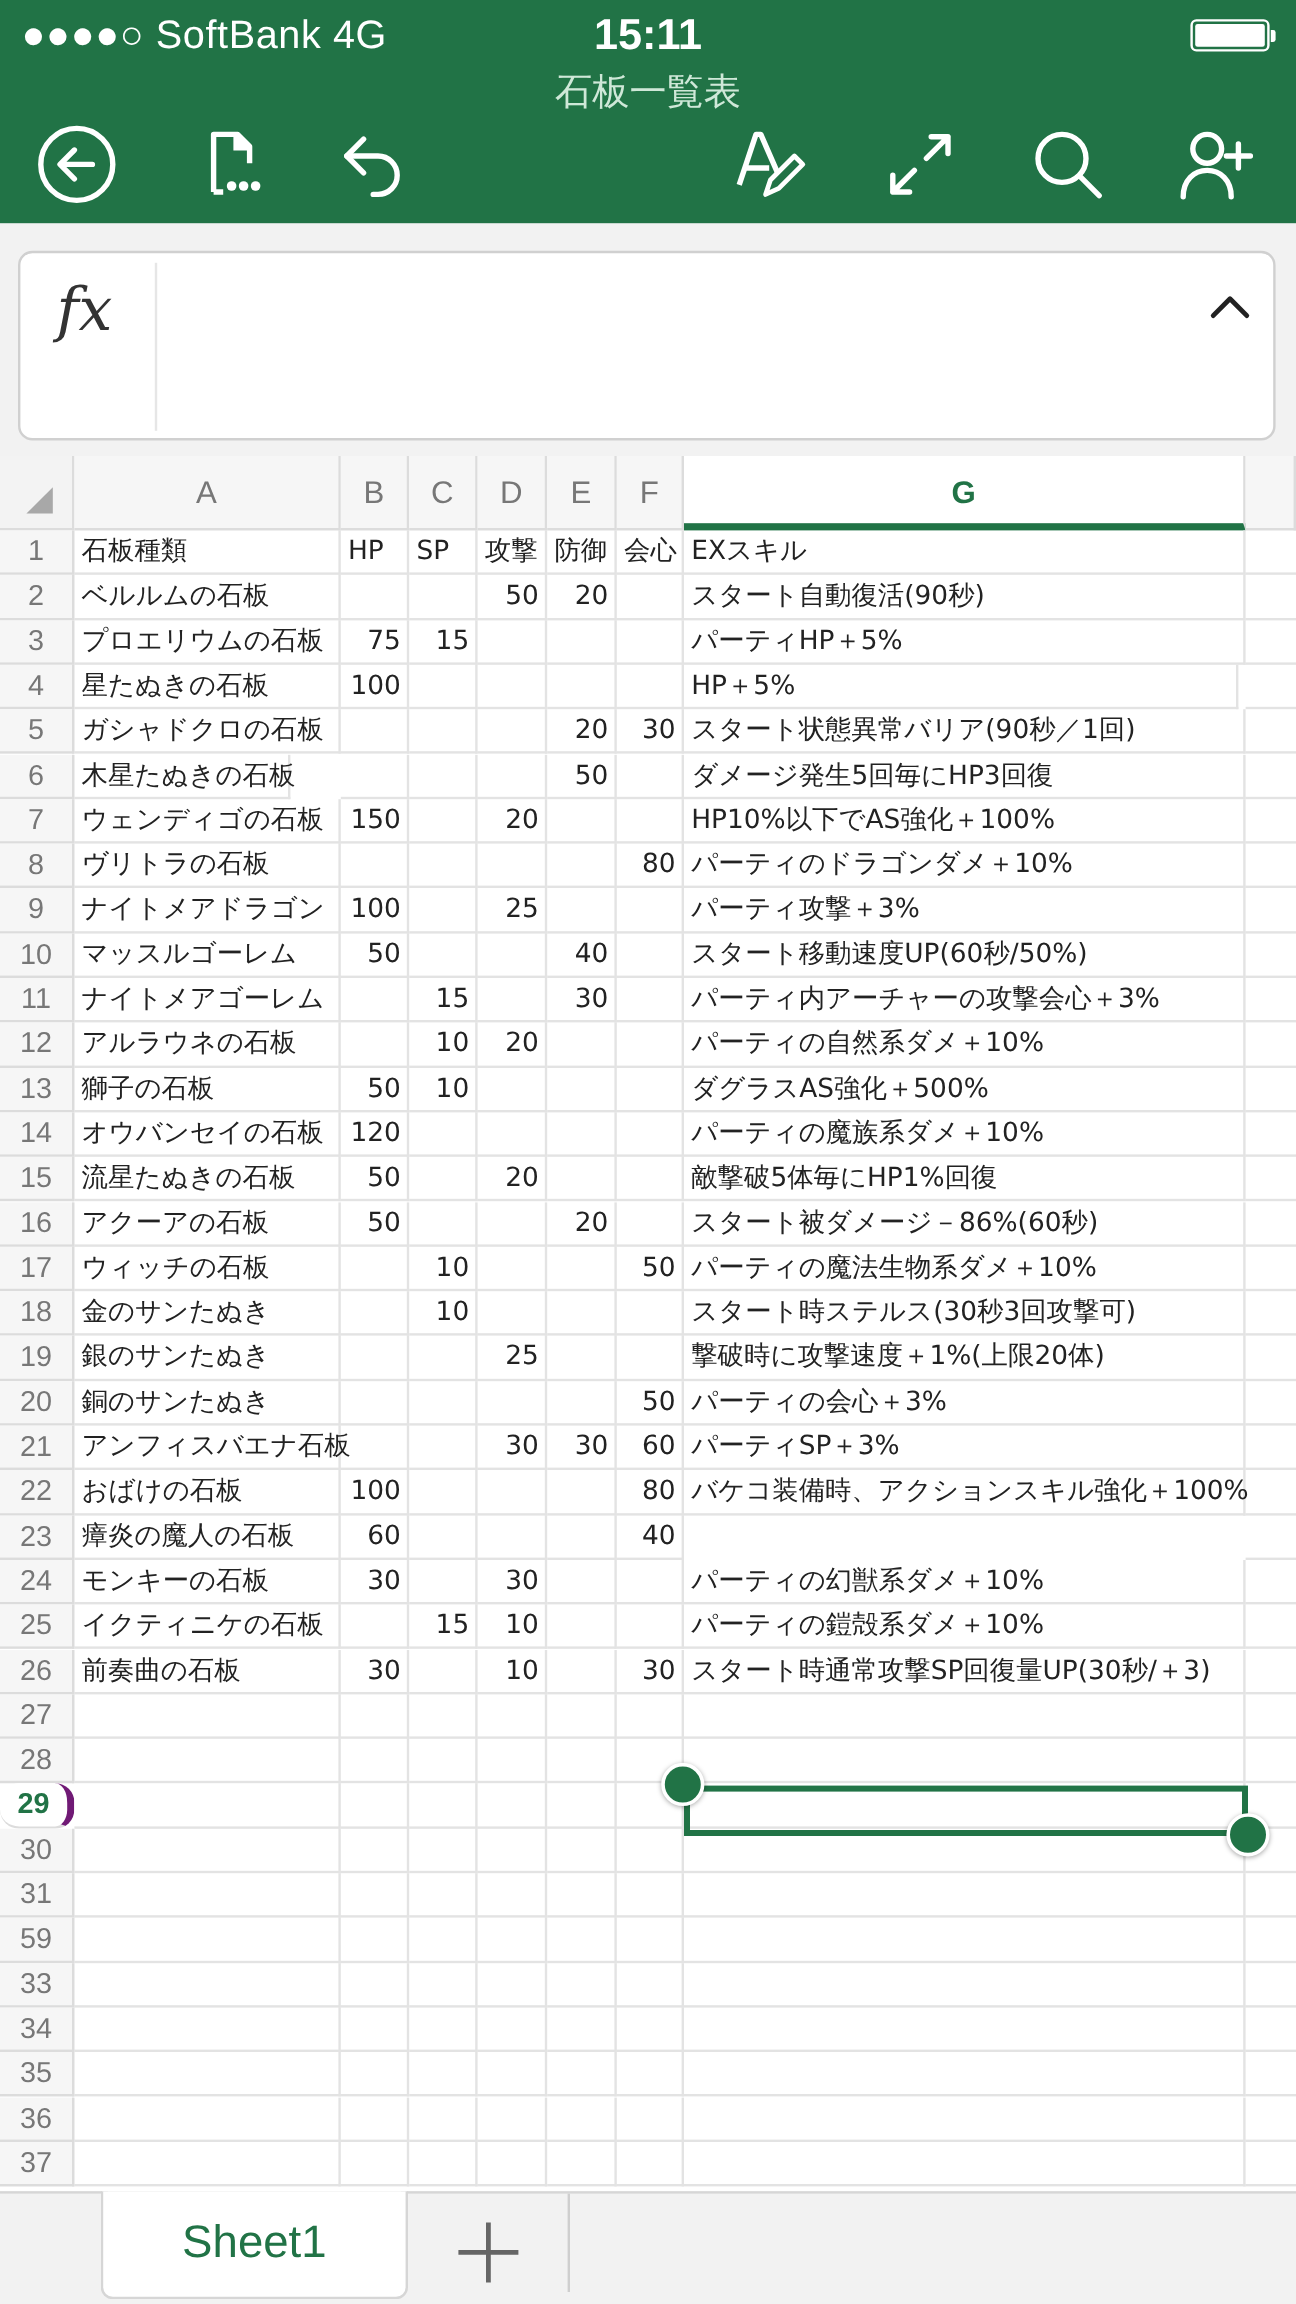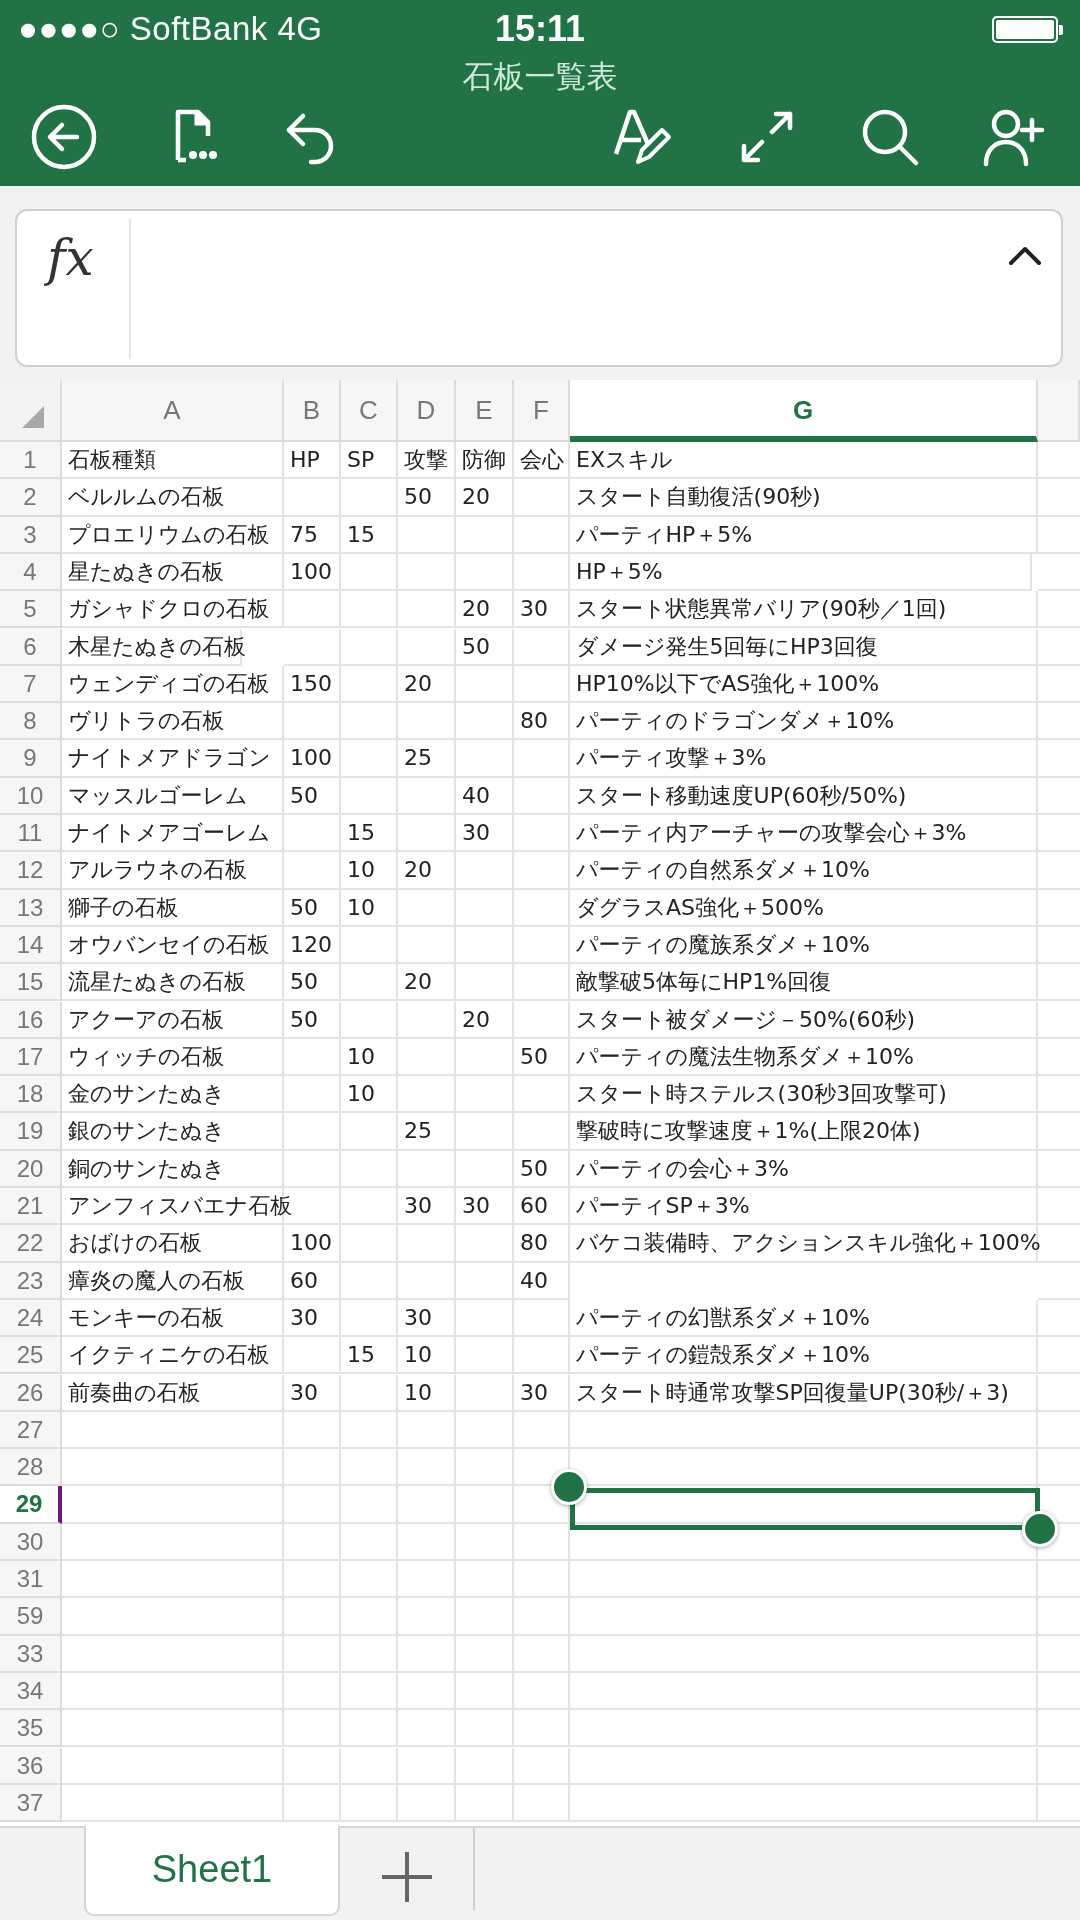--- a/index.html
+++ b/index.html
@@ -25,23 +25,23 @@
 
   .grid { position: absolute; left: 0; top: 380px; width: 1080px; height: 1446px; background: #fff; overflow: hidden; }
   .corner { position: absolute; left: 0; top: 0; width: 62px; height: 62px; background: #f3f3f3; border-right: 2px solid #dcdcdc; border-bottom: 2px solid #dcdcdc; }
   .corner .tri { position: absolute; left: 22px; top: 26px; width: 0; height: 0; border-left: 22px solid transparent; border-bottom: 22px solid #a8a8a8; }
   .col-header { position: absolute; top: 0; height: 62px; background: #f6f6f6; border-right: 2px solid #dcdcdc; border-bottom: 2px solid #dcdcdc; text-align: center; line-height: 60px; font-size: 26px; color: #777; font-family: "Liberation Sans", sans-serif; cursor: pointer; }
   .col-header.active { background: #fff; color: #217346; font-weight: bold; border-bottom: 6px solid #217346; }
   .col-header.filler { background: #f6f6f6; cursor: default; }
 
   .row { position: absolute; left: 0; height: 37.3px; width: 1080px; }
   .rownum { position: absolute; left: 0; top: 0; width: 62px; height: 100%; background: #f6f6f6; border-right: 2px solid #dcdcdc; border-bottom: 2px solid #dcdcdc; text-align: center; font-size: 24px; line-height: 36px; color: #777; font-family: "Liberation Sans", sans-serif; cursor: pointer; }
-  .rownum.active { color: #217346; font-weight: bold; border-right: 4px solid #701a75; background: #fff; }
+  .rownum.active { color: #217346; font-weight: bold; border-right: 6px solid #701a75; background: #fff; border-radius: 16px; }
   .cell { position: absolute; top: 0; height: 100%; border-right: 2px solid #e3e3e3; border-bottom: 2px solid #e3e3e3; font-size: 22px; line-height: 35px; padding: 0 4px 0 6px; white-space: nowrap; color: #222; cursor: cell; }
-  .cell.num { text-align: left; padding-right: 5px; }
+  .cell.num { text-align: right; padding-right: 5px; }
   .cell.overflow { overflow: visible; z-index: 2; }
   .cell.clip { overflow: hidden; }
 
   .selection { position: absolute; left: 570px; top: 1488px; width: 470px; height: 42px; border: 5px solid #217346; z-index: 5; cursor: move; }
   .handle { position: absolute; width: 36px; height: 36px; border-radius: 50%; background: #217346; border: 3px solid #fff; box-shadow: 0 1px 4px rgba(0,0,0,0.35); z-index: 6; cursor: grab; }
 
   .tabbar { position: absolute; left: 0; top: 1826px; width: 1080px; height: 94px; background: #f2f2f2; border-top: 2px solid #d6d6d6; }
   .sheet-tab { position: absolute; left: 84px; top: -2px; width: 256px; height: 90px; background: #fff; border: 2px solid #d6d6d6; border-top: none; border-radius: 0 0 10px 10px; text-align: center; line-height: 86px; font-size: 38px; color: #217346; font-family: "Liberation Sans", sans-serif; cursor: pointer; }
   .add-sheet { position: absolute; left: 370px; top: 12px; width: 74px; height: 74px; cursor: pointer; }
   .tab-divider { position: absolute; left: 473px; top: 0; width: 2px; height: 82px; background: #cfcfcf; }
@@ -294,21 +294,21 @@
       <div class="cell clip" style="left: 1038px; width: 42px; border-right: none;"></div>
     </div>
     <div class="row" style="top: 621.5px; border-radius: 13px;">
       <div class="rownum">16</div>
       <div class="cell clip" style="left: 62px; width: 222px;">アクーアの石板</div>
       <div class="cell num clip" style="left: 284px; width: 57px;">50</div>
       <div class="cell clip" style="left: 341px; width: 57px;"></div>
       <div class="cell clip" style="left: 398px; width: 58px;"></div>
       <div class="cell num clip" style="left: 456px; width: 58px;">20</div>
       <div class="cell clip" style="left: 514px; width: 56px;"></div>
-      <div class="cell overflow" style="left: 570px; width: 468px;">スタート被ダメージ－50%(60秒)</div>
+      <div class="cell overflow" style="left: 570px; width: 468px;">スタート被ダメージ－86%(60秒)</div>
       <div class="cell clip" style="left: 1038px; width: 42px; border-right: none;"></div>
     </div>
     <div class="row" style="top: 658.8px;">
       <div class="rownum">17</div>
       <div class="cell overflow" style="left: 62px; width: 222px;">ウィッチの石板</div>
       <div class="cell clip" style="left: 284px; width: 57px;"></div>
       <div class="cell num clip" style="left: 341px; width: 57px;">10</div>
       <div class="cell clip" style="left: 398px; width: 58px;"></div>
       <div class="cell clip" style="left: 456px; width: 58px;"></div>
       <div class="cell num clip" style="left: 514px; width: 56px;">50</div>

